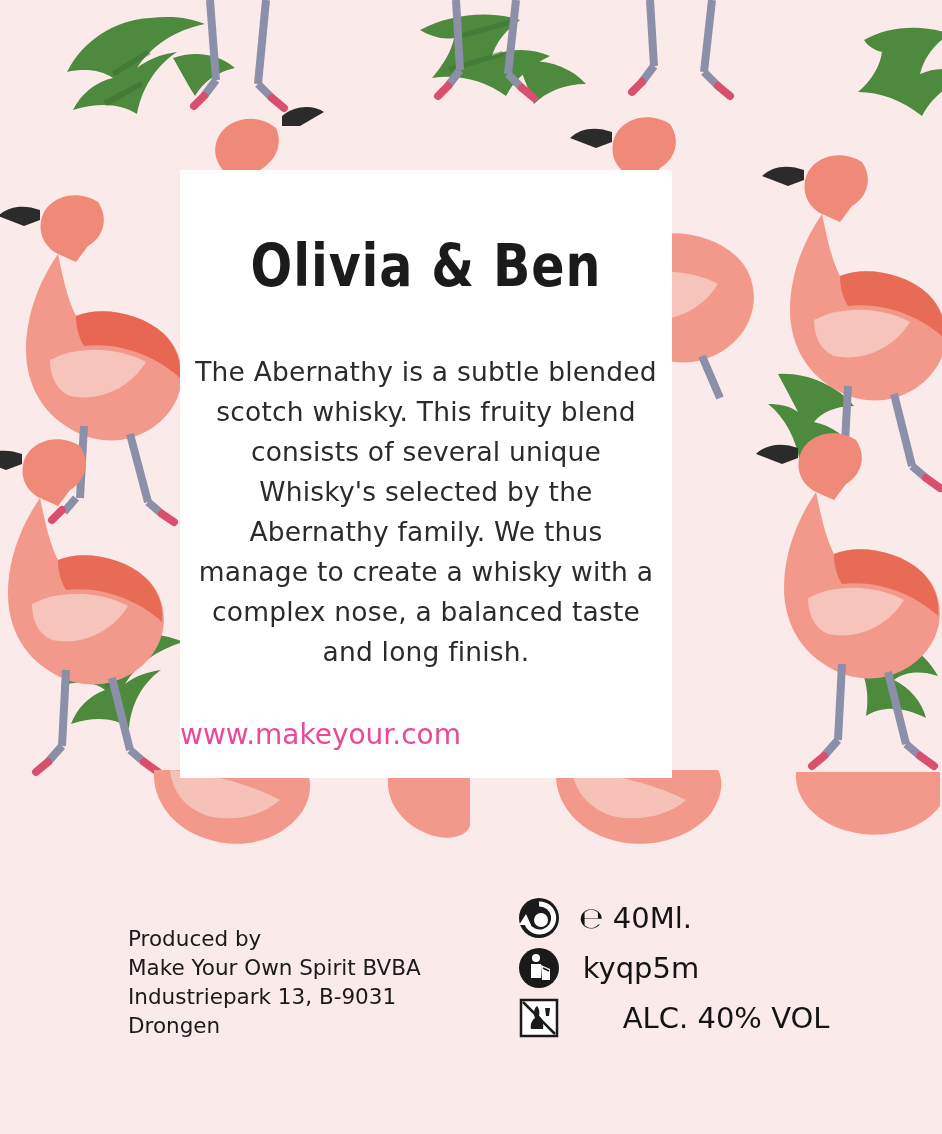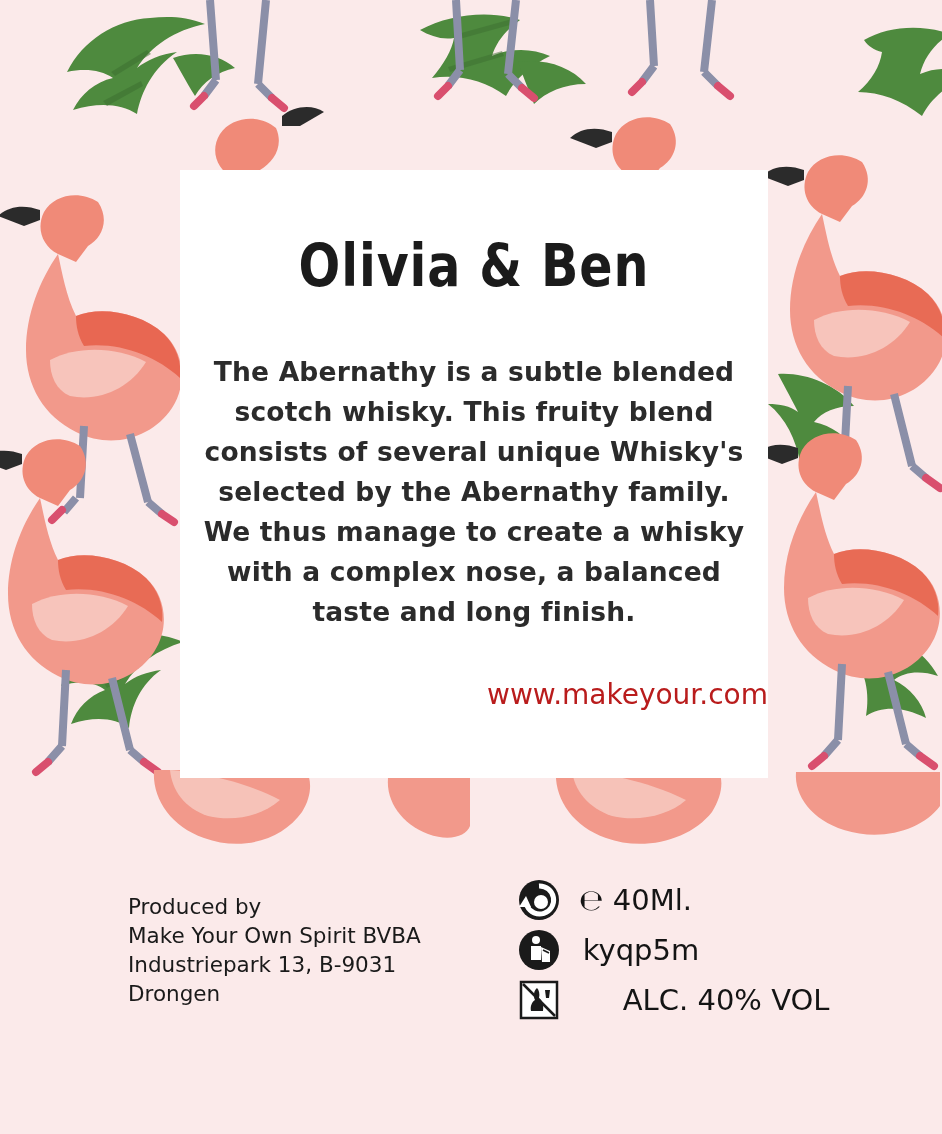--- a/index.html
+++ b/index.html
@@ -25,21 +25,21 @@
     overflow: hidden;
   }
   .leaf, .flamingo {
     position: absolute;
   }
   
   .content-card {
     position: absolute;
     left: 180px;
     top: 170px;
-    width: 588px;
+    width: 492px;
     height: 608px;
     background: #ffffff;
     z-index: 5;
   }
   .brand-title {
     margin: 0;
     padding-top: 62px;
     text-align: center;
     font-family: "DejaVu Sans", sans-serif;
     font-weight: bold;
@@ -49,40 +49,40 @@
     font-stretch: condensed;
     transform: scaleX(0.94);
   }
   .description {
     margin: 52px 14px 0 14px;
     text-align: center;
     font-size: 26.5px;
     line-height: 40px;
     color: #2b2b2b;
     font-family: "DejaVu Sans", sans-serif;
-    font-weight: 700;
+    font-weight: 400;
     letter-spacing: 0.2px;
   }
   .website {
     margin: 46px 0 0 0;
-    text-align: right;
+    text-align: left;
     font-size: 28px;
-    color: #b91c1c;
+    color: #ec4899;
     font-family: "DejaVu Sans", sans-serif;
   }
   
   .footer {
     position: absolute;
     left: 0;
     right: 0;
     top: 860px;
     height: 180px;
     z-index: 6;
     display: flex;
-    align-items: center;
+    align-items: flex-end;
   }
   .producer-block {
     margin-left: 128px;
     font-size: 21.5px;
     line-height: 29px;
     color: #1a1a1a;
     font-family: "DejaVu Sans", sans-serif;
     white-space: pre-line;
   }
   .specs-block {

